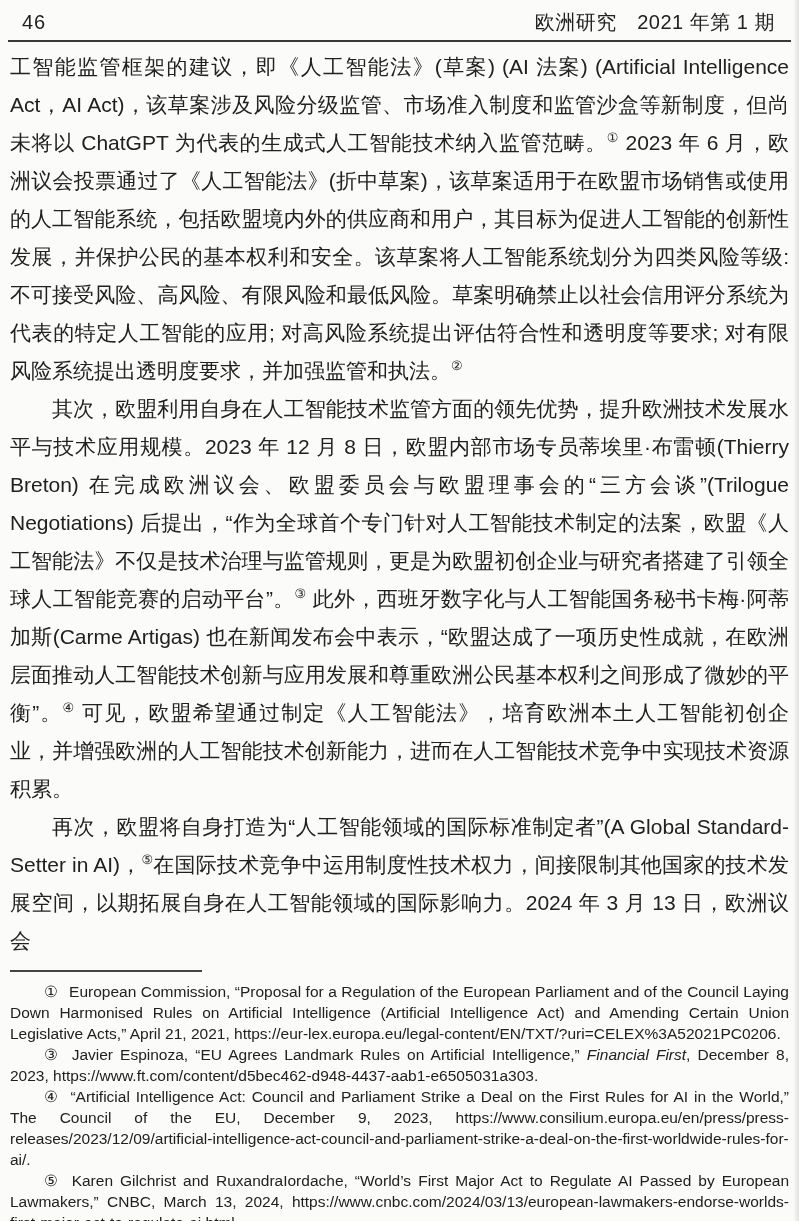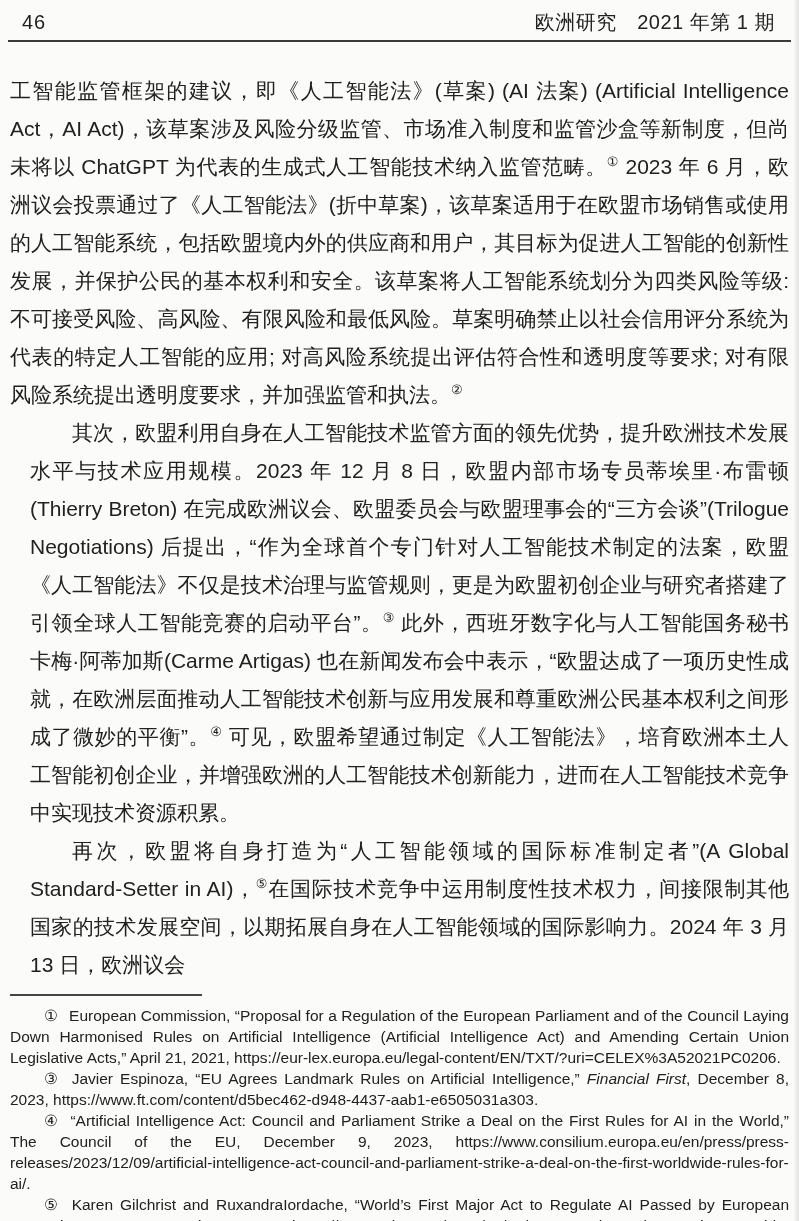--- a/index.html
+++ b/index.html
@@ -29,28 +29,28 @@
   }
   .pno { letter-spacing: 1px; }
   .jinfo { letter-spacing: 0.5px; }
   .hr-main {
     margin: 4px 8px 0 8px;
     border-top: 2px solid #3a3a3a;
     height: 0;
   }
   .body {
     margin: 0 10px;
-    padding-top: 30px;
+    padding-top: 6px;
     font-size: 21px;
     line-height: 38px;
     text-align: justify;
     text-justify: inter-character;
   }
   .para { margin: 0; }
-  .indent { text-indent: 2em; margin-left: 20px; }
+  .indent { text-indent: 2em; }
   sup.ref {
     font-size: 13px;
     line-height: 0;
     vertical-align: super;
   }
   .hr-fn {
     margin: 10px 0 0 10px;
     width: 192px;
     border-top: 2px solid #444;
     height: 0;

